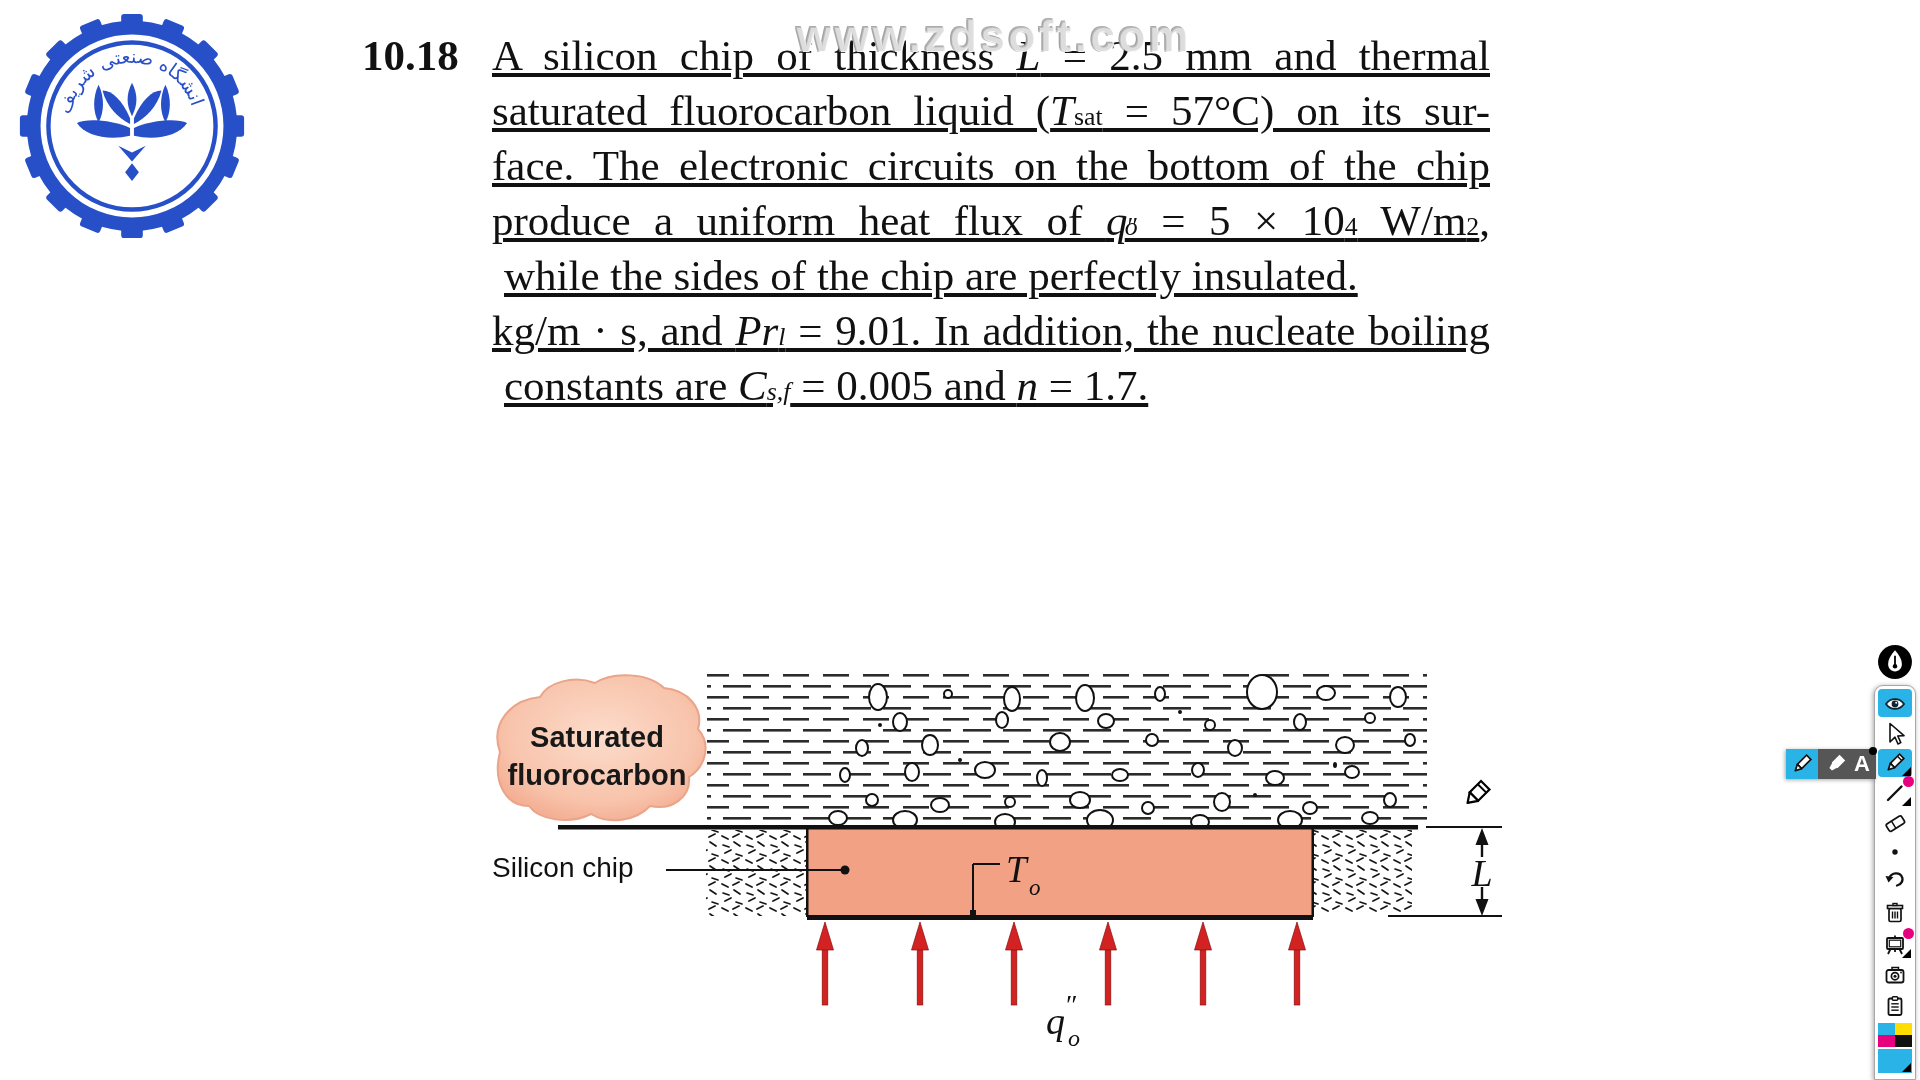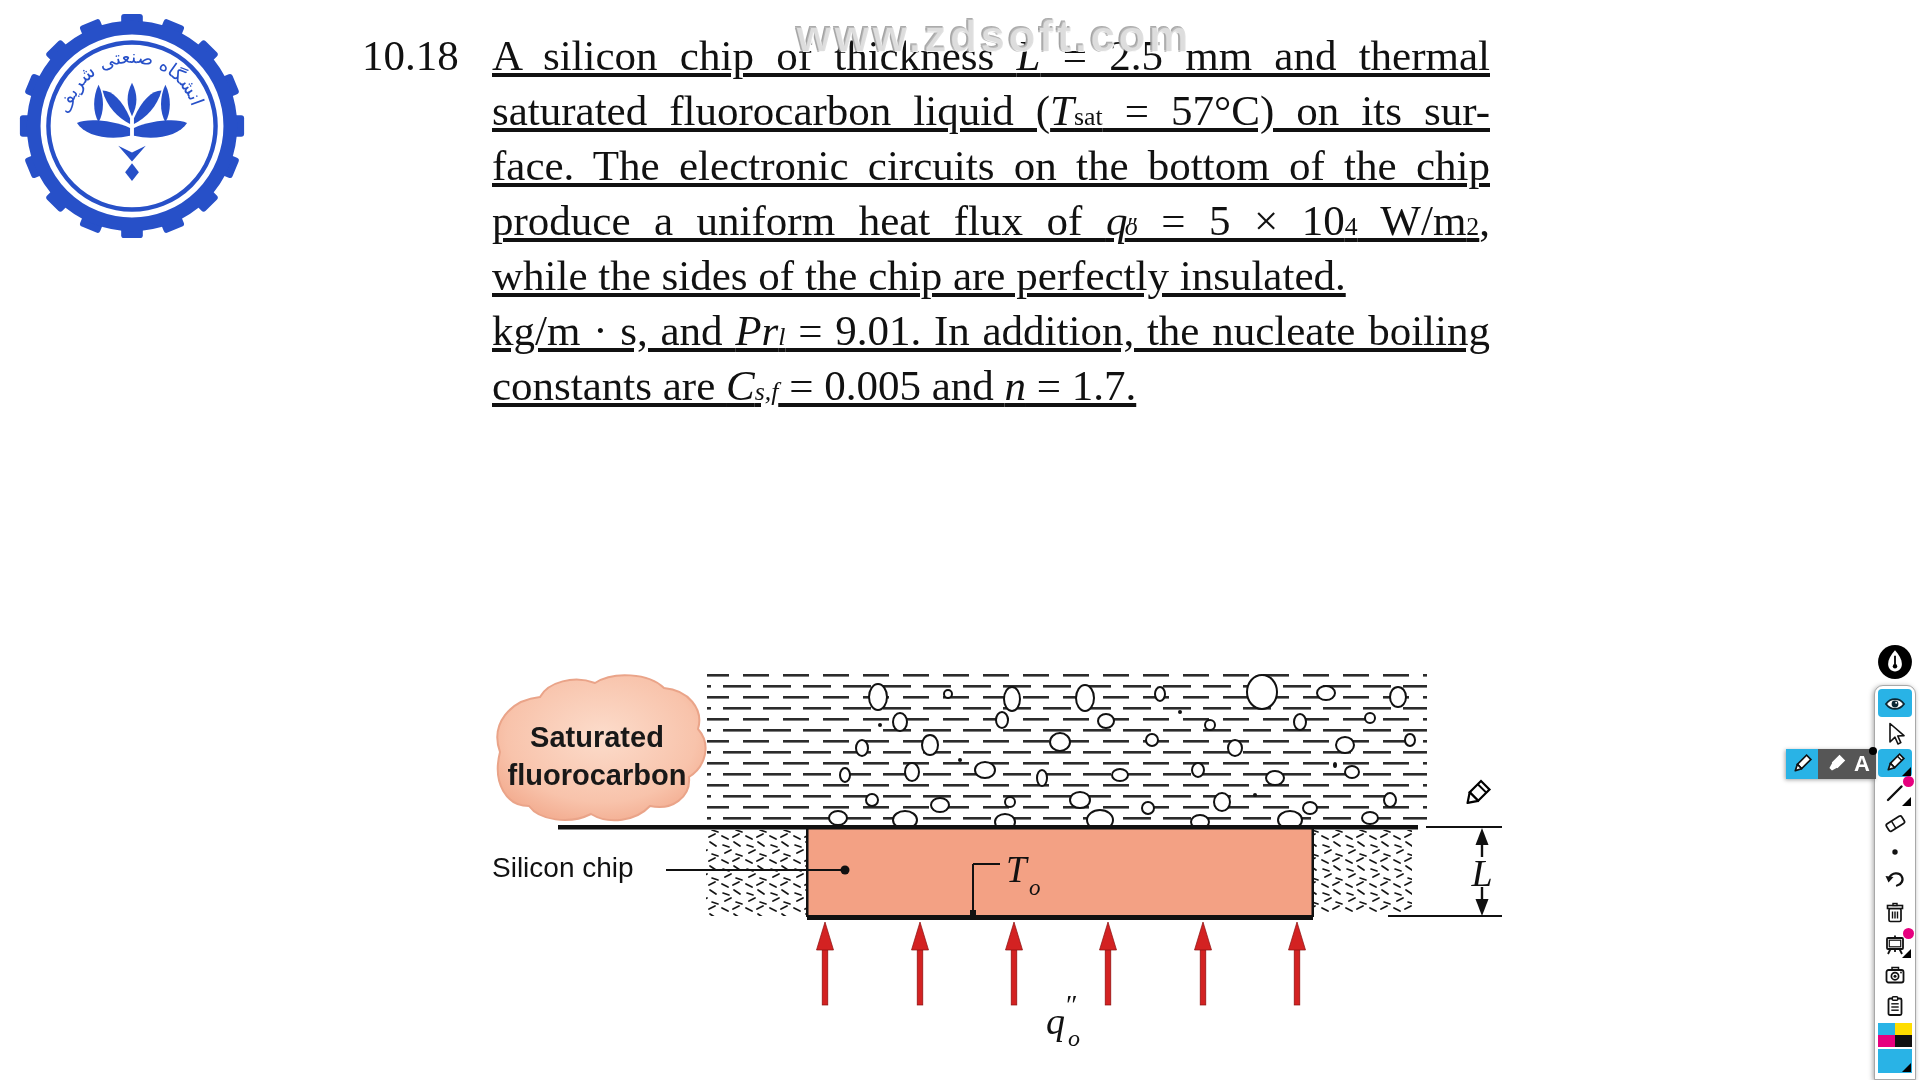--- a/index.html
+++ b/index.html
@@ -11,28 +11,28 @@
     color:rgba(200,200,200,0.55);
     text-shadow:1px 1px 0 rgba(255,255,255,.9),-1px -1px 0 rgba(150,150,150,.8),
                 1px -1px 0 rgba(255,255,255,.7),-1px 1px 0 rgba(150,150,150,.6);
     pointer-events:none;}
   
   .logo{position:absolute;left:14px;top:8px;width:236px;height:236px;}
   
   .ptext{position:absolute;left:492px;top:28px;width:998px;z-index:2;text-decoration:underline;}
   .tline{position:relative;height:55px;line-height:55px;font-size:43px;white-space:normal;
          text-align:justify;text-align-last:justify;}
-  .tline.end{text-align-last:left;}
+  .tline.end{text-align-last:left;margin-left:12px;}
   .tline.indent{padding-left:93px;}
   .tline .it, .tline sub.it, .tline sup.it{font-style:italic;}
   .tline sub{font-size:60%;line-height:0;vertical-align:-18%;}
   .tline sup{font-size:60%;line-height:0;vertical-align:46%;}
   .tline sub.tuck{margin-left:-0.52em;}
   .pnum{position:absolute;left:362px;top:28px;height:55px;line-height:55px;
-        font-size:43px;font-weight:normal;z-index:2;}
+        font-size:43px;font-weight:bold;z-index:2;}
   
   .figure-svg{position:absolute;left:440px;top:650px;z-index:1;}
   
   .pen-circle{position:absolute;left:1877px;top:644px;width:36px;height:36px;z-index:10;cursor:pointer;}
   .panel{position:absolute;left:1874px;top:685px;width:42px;height:395px;background:#fff;
          border:1px solid #a8a8a8;border-radius:9px 9px 0 0;box-shadow:-1px 1px 5px rgba(0,0,0,.35);
          z-index:9;box-sizing:border-box;}
   .tbtn{position:absolute;left:3px;width:34px;height:28px;border-radius:4px;cursor:pointer;
         display:flex;align-items:center;justify-content:center;}
   .tbtn.active{background:#29b3e6;}

